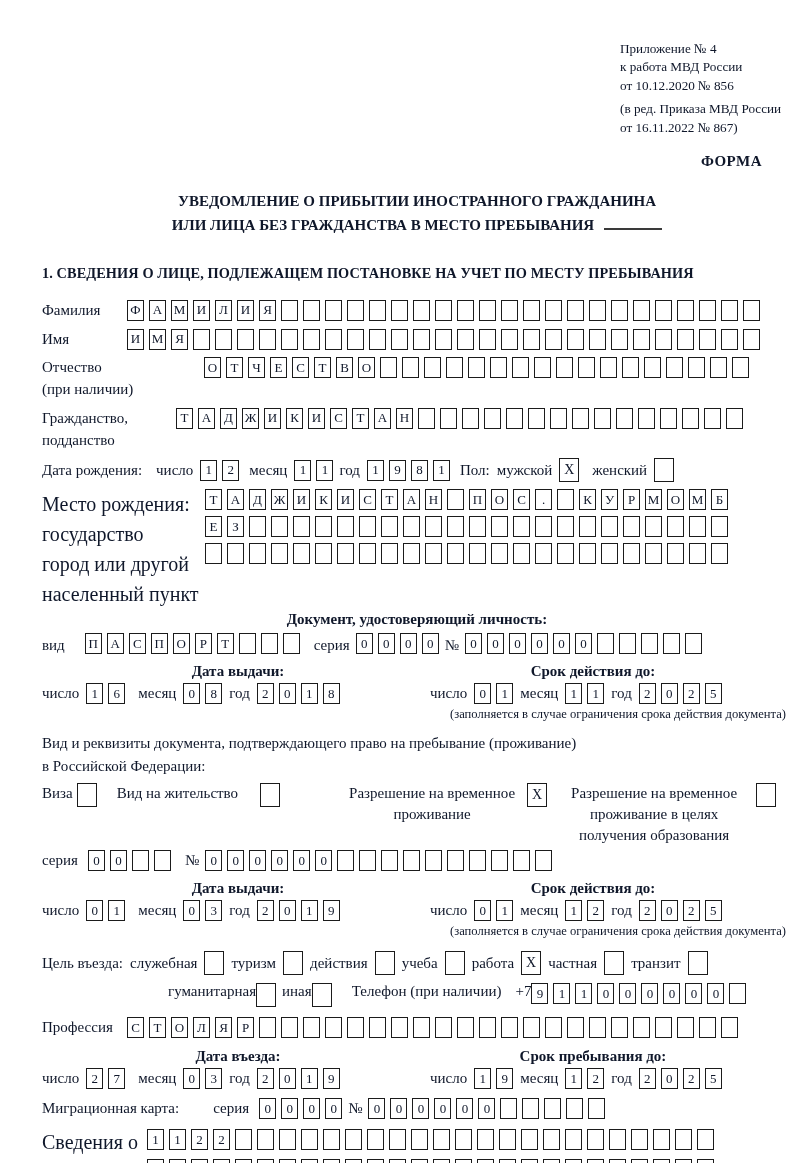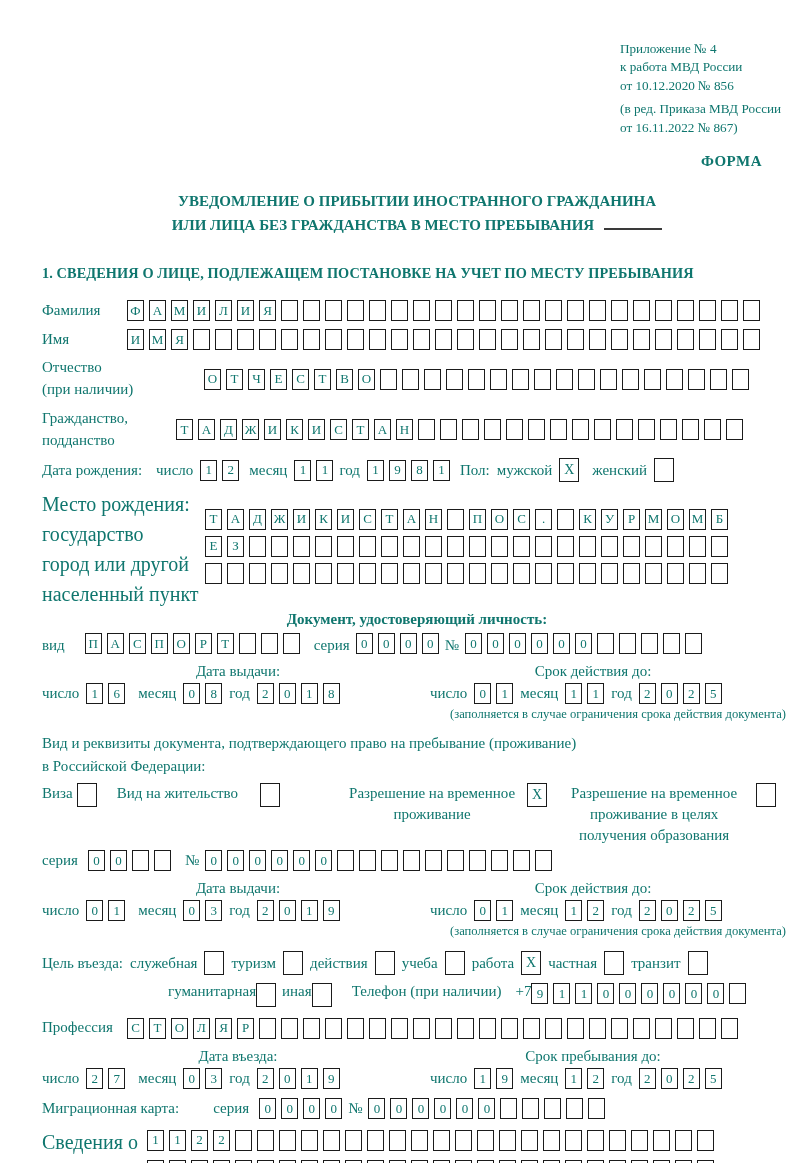--- a/index.html
+++ b/index.html
@@ -2,36 +2,36 @@
 <html><head>
 <meta charset="utf-8">
 <style>
   * { box-sizing: border-box; margin: 0; padding: 0; }
   html,body { background:#ffffff; }
   .page {
     position: relative;
     width: 800px; height: 1163px;
     margin: 0 auto;
     background: #ffffff;
-    color: #0f766e;
+    color: #0f172a;
     font-family: "Liberation Serif", "DejaVu Serif", serif;
     font-size: 15px;
     padding: 40px 8px 10px 42px;
     overflow: hidden;
   }
   
   .doc-ref { margin-left: 578px; width: 180px; font-size: 13.2px; line-height: 1.4; }
   .doc-ref .edline { margin-top: 5px; }
   .forma { text-align: right; padding-right: 30px; font-weight: bold; font-size: 15px; margin-top: 16px; letter-spacing: .5px; }
   
   .title { text-align: center; font-weight: bold; font-size: 15px; margin-top: 20px; line-height: 1.55; }
   .title .blank { display: inline-block; width: 58px; border-bottom: 2.2px solid #3a3a3a; margin-left: 10px; }
   .sec1 { font-weight: bold; font-size: 14.3px; margin-top: 28px; letter-spacing: .1px; }
   
-  .frow { display: flex; align-items: center; margin-top: 7px; }
+  .frow { display: flex; align-items: flex-start; margin-top: 7px; }
   .flabel { flex-shrink: 0; line-height: 1.45; }
   .w85  { width: 85px; }
   .w134 { width: 134px; }
   .w162 { width: 162px; }
   .w163 { width: 163px; }
   .w105 { width: 105px; }
   
   .cells { display: inline-flex; gap: 5px; vertical-align: middle; flex-wrap: nowrap; }
   .cell {
     width: 17px; height: 21px; flex-shrink: 0;
@@ -48,21 +48,21 @@
     display: inline-flex; align-items: center; justify-content: center;
     font-size: 14px; vertical-align: middle; background:#fff;
   }
   
   .inl { display: inline-flex; align-items: center; gap: 7px; }
   .gap6 { margin-left: 6px; } .gap10 { margin-left: 10px; } .gap14 { margin-left: 14px; } .gap20 { margin-left: 20px; }
   
   .dates { display: flex; margin-top: 9px; }
   .dcol-l { width: 352px; flex-shrink: 0; }
   .dcol-r { flex: 1; }
-  .dhead { text-align: center; margin-bottom: 3px; }
+  .dhead { text-align: center; margin-bottom: 3px; font-weight: bold; }
   .dhead-l { padding-left: 40px; }
   .dline { display: flex; align-items: center; gap: 7px; }
   .dnote { font-size: 12.6px; text-align: right; padding-right: 6px; margin-top: 3px; }
   
   .res-intro { margin-top: 10px; line-height: 1.5; }
   .res-opts { display: flex; align-items: flex-start; margin-top: 6px; }
   .opt { display: flex; align-items: flex-start; }
   .opt-label { line-height: 1.4; }
   .opt-label.c { text-align: center; }
   .mw170 { max-width: 172px; margin-left: 44px; } .mw188 { max-width: 186px; }

